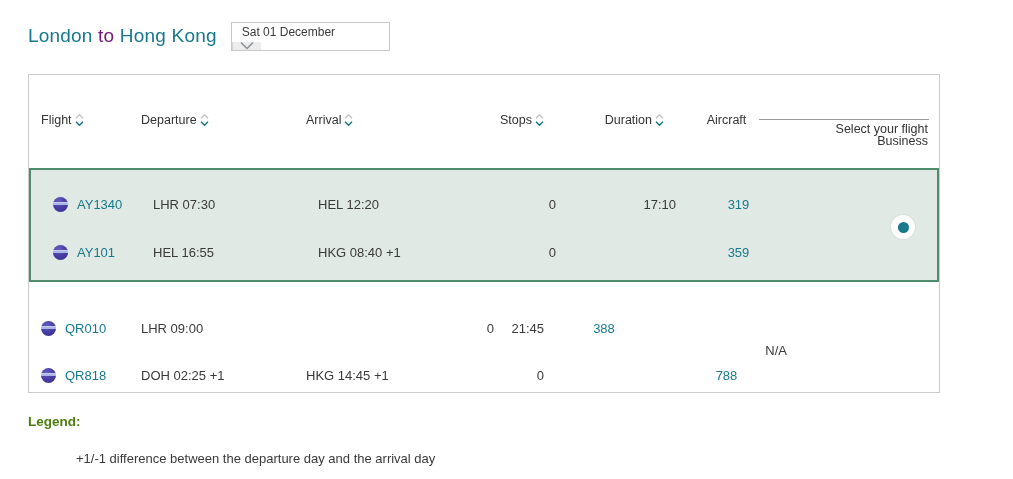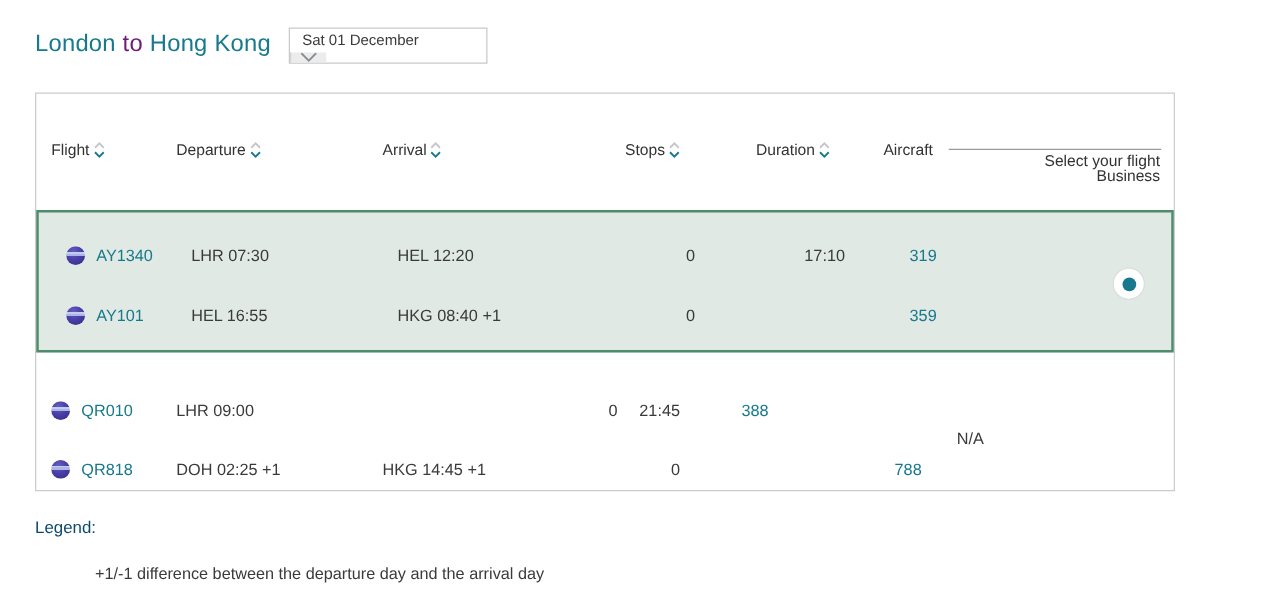--- a/index.html
+++ b/index.html
@@ -96,21 +96,21 @@
     display:flex;align-items:center;justify-content:center;
     margin-left:auto;margin-right:12px;cursor:pointer;
     box-shadow:0 0 0 1px rgba(0,0,0,0.04);
   }
   .radio .dot{width:11px;height:11px;border-radius:50%;background:var(--teal);}
   .biz-cell{display:flex;justify-content:flex-end;align-items:center;padding-right:2px;margin-top:45px;}
   .na{color:var(--text-dark);}
 
   
   .legend{margin-top:21px;}
-  .legend-heading{font-size:13.5px;font-weight:normal;color:#0c4a6e;}
+  .legend-heading{font-size:13.5px;font-weight:bold;color:#4d7c0f;}
   .legend-text{margin-top:22px;font-size:13px;color:#3a3a3a;margin-left:48px;}
 </style>
 </head>
 <body>
 
 <div class="page">
 
   <div class="title-row">
     <div class="route-title">
       <span class="city">London</span>

